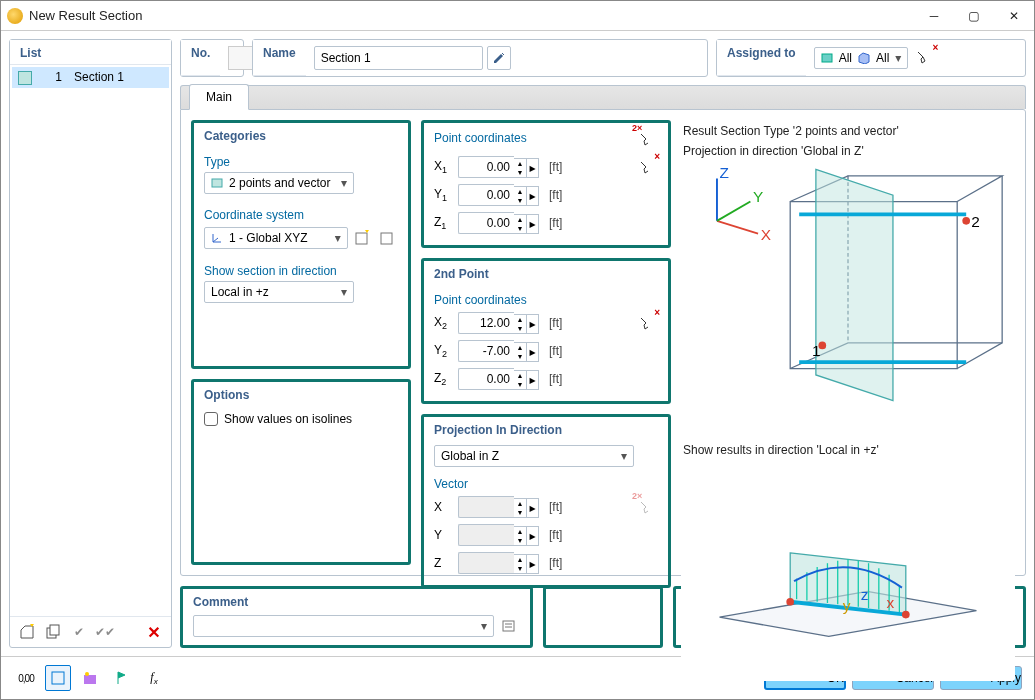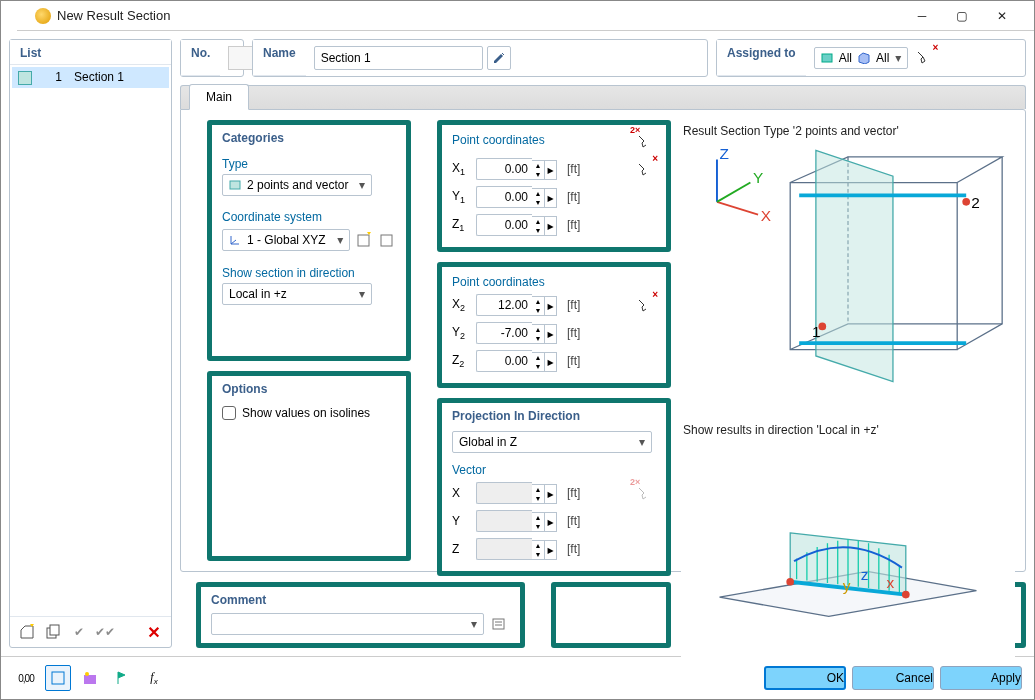--- a/index.html
+++ b/index.html
@@ -1,18 +1,18 @@
 <!DOCTYPE html>
 <html><head>
 <meta charset="utf-8">
 <style>
   * { box-sizing: border-box; font-family: "Segoe UI", Arial, sans-serif; font-size: 12px; }
   body { margin: 0; background: #fff; width: 1035px; height: 700px; overflow: hidden; }
   .window { border: 1px solid #888; width: 1035px; height: 700px; display: flex; flex-direction: column; background:#fff;}
-  .titlebar { display: flex; align-items: center; height: 30px; padding: 0 12px; border-bottom: 1px solid #ccc; margin-left: 16px;}
+  .titlebar { display: flex; align-items: center; height: 30px; padding: 0 0; border-bottom: 1px solid #ccc;}
   .titlebar .app-icon { width:16px; height:16px; margin: 0 6px; background: radial-gradient(circle at 40% 40%, #ffd86b, #e09b00); border-radius: 50%; }
   .titlebar .title { flex:1; color:#222; font-size:13px; }
   .titlebar .win-btns { display:flex; gap:0; }
   .titlebar .win-btn { width:40px; height:28px; display:flex; align-items:center; justify-content:center; color:#222;}
   .content { display:flex; flex:1; padding: 8px; gap:8px; background:#fff; min-height:0;}
   .panel { border:1px solid #b8c4d0; border-radius:3px; }
   .left-panel { width:163px; display:flex; flex-direction:column; }
   .section-title { color:#3b5f8a; font-weight:600; padding:6px 10px 4px 10px; border-bottom:1px solid #e1e7ee; background:#fff;}
   .list-body { flex:1; padding:2px; overflow:auto;}
   .list-body table{ width:100%; border-collapse:collapse; }
@@ -46,21 +46,21 @@
   .tabs-area { position:relative; margin-top:8px; }
   .tab-strip { display:flex; height:24px; background:linear-gradient(#e6e6e6,#dcdcdc); border-top-left-radius:3px; border-top-right-radius:3px; padding-left:8px; align-items:flex-end; border:1px solid #b8c4d0; border-bottom:none;}
   .tab { padding:5px 16px; background:#fff; border:1px solid #b8c4d0; border-bottom:1px solid #fff; border-radius:3px 3px 0 0; font-size:12px; position:relative; top:1px;}
   .main-body { border:1px solid #b8c4d0; border-radius:0 3px 3px 3px; padding:10px; display:flex; gap:10px; flex:1; min-height:0; }
   
   .col { display:flex; flex-direction:column; gap:10px; }
   .col1 { width:220px; }
   .col2 { width:250px; }
   .col3 { flex:1; }
   
-  .group { border:5px solid #0f766e; border-radius:3px;margin-left:16px; }
+  .group { border:3px solid #0f766e; border-radius:3px; }
   .group-title { color:#3b5f8a; font-weight:600; padding:6px 10px 4px 10px; }
   .group-body { padding:4px 10px 10px 10px; }
   .label { color:#0369a1; margin-top:4px; margin-bottom:3px; }
   .combo { display:flex; align-items:center; border:1px solid #b8c4d0; border-radius:2px; padding:3px 6px; gap:6px; width:150px; background:#fff;}
   .combo .arrow{ margin-left:auto; color:#555; }
   .row { display:flex; align-items:center; gap:4px; margin-top:4px; height:24px;}
   .coord-row { display:flex; align-items:center; gap:6px; margin-top:4px; height:24px;}
   .coord-row .lbl { width:18px; }
   .coord-row .sub{ font-size:9px; vertical-align:sub;}
   .spinbox { display:flex; align-items:flex-end; }
@@ -298,20 +298,21 @@
                         <span>▼</span>
                       </div>
                       <div class="arrow-btn">▶</div>
                     </div>
                   <span class="unit">[ft]</span>
                 </div>
               </div>
             </div>
 
             <div class="group">
+              <div class="group-title">2nd Point</div>
               <div class="group-body">
                 <div class="label">Point coordinates</div>
                 <div class="coord-row">
                   <span class="lbl"><span>X</span><span class="sub">2</span></span>
                   <div class="spinbox">
                       <input value="12.00" style="">
                       <div class="spin-btns">
                         <span>▲</span>
                         <span>▼</span>
                       </div>
@@ -402,20 +403,21 @@
                     </div>
                   <span class="unit">[ft]</span>
                 </div>
               </div>
             </div>
           </div>
 
           <div class="col col3">
             <div class="preview panel" style="border:none; flex:1;">
               <div class="preview-text">Result Section Type '2 points and vector'</div>
+              <div class="preview-text" style="padding-top:0">Projection in direction 'Global in Z'</div>
               <div class="preview-canvas">
                 <svg viewBox="0 0 260 210" width="100%" height="100%">
 
                   <g stroke-width="1.5">
                     <line x1="28" y1="45" x2="28" y2="12" stroke="#1560d4"></line>
                       <text x="30" y="12" fill="#1560d4" font-size="11">Z</text>
                     <line x1="28" y1="45" x2="60" y2="55" stroke="#d43"></line>
                       <text x="62" y="60" fill="#d43" font-size="11">X</text>
                     <line x1="28" y1="45" x2="54" y2="30" stroke="#2a2"></line>
                       <text x="56" y="30" fill="#2a2" font-size="11">Y</text>

